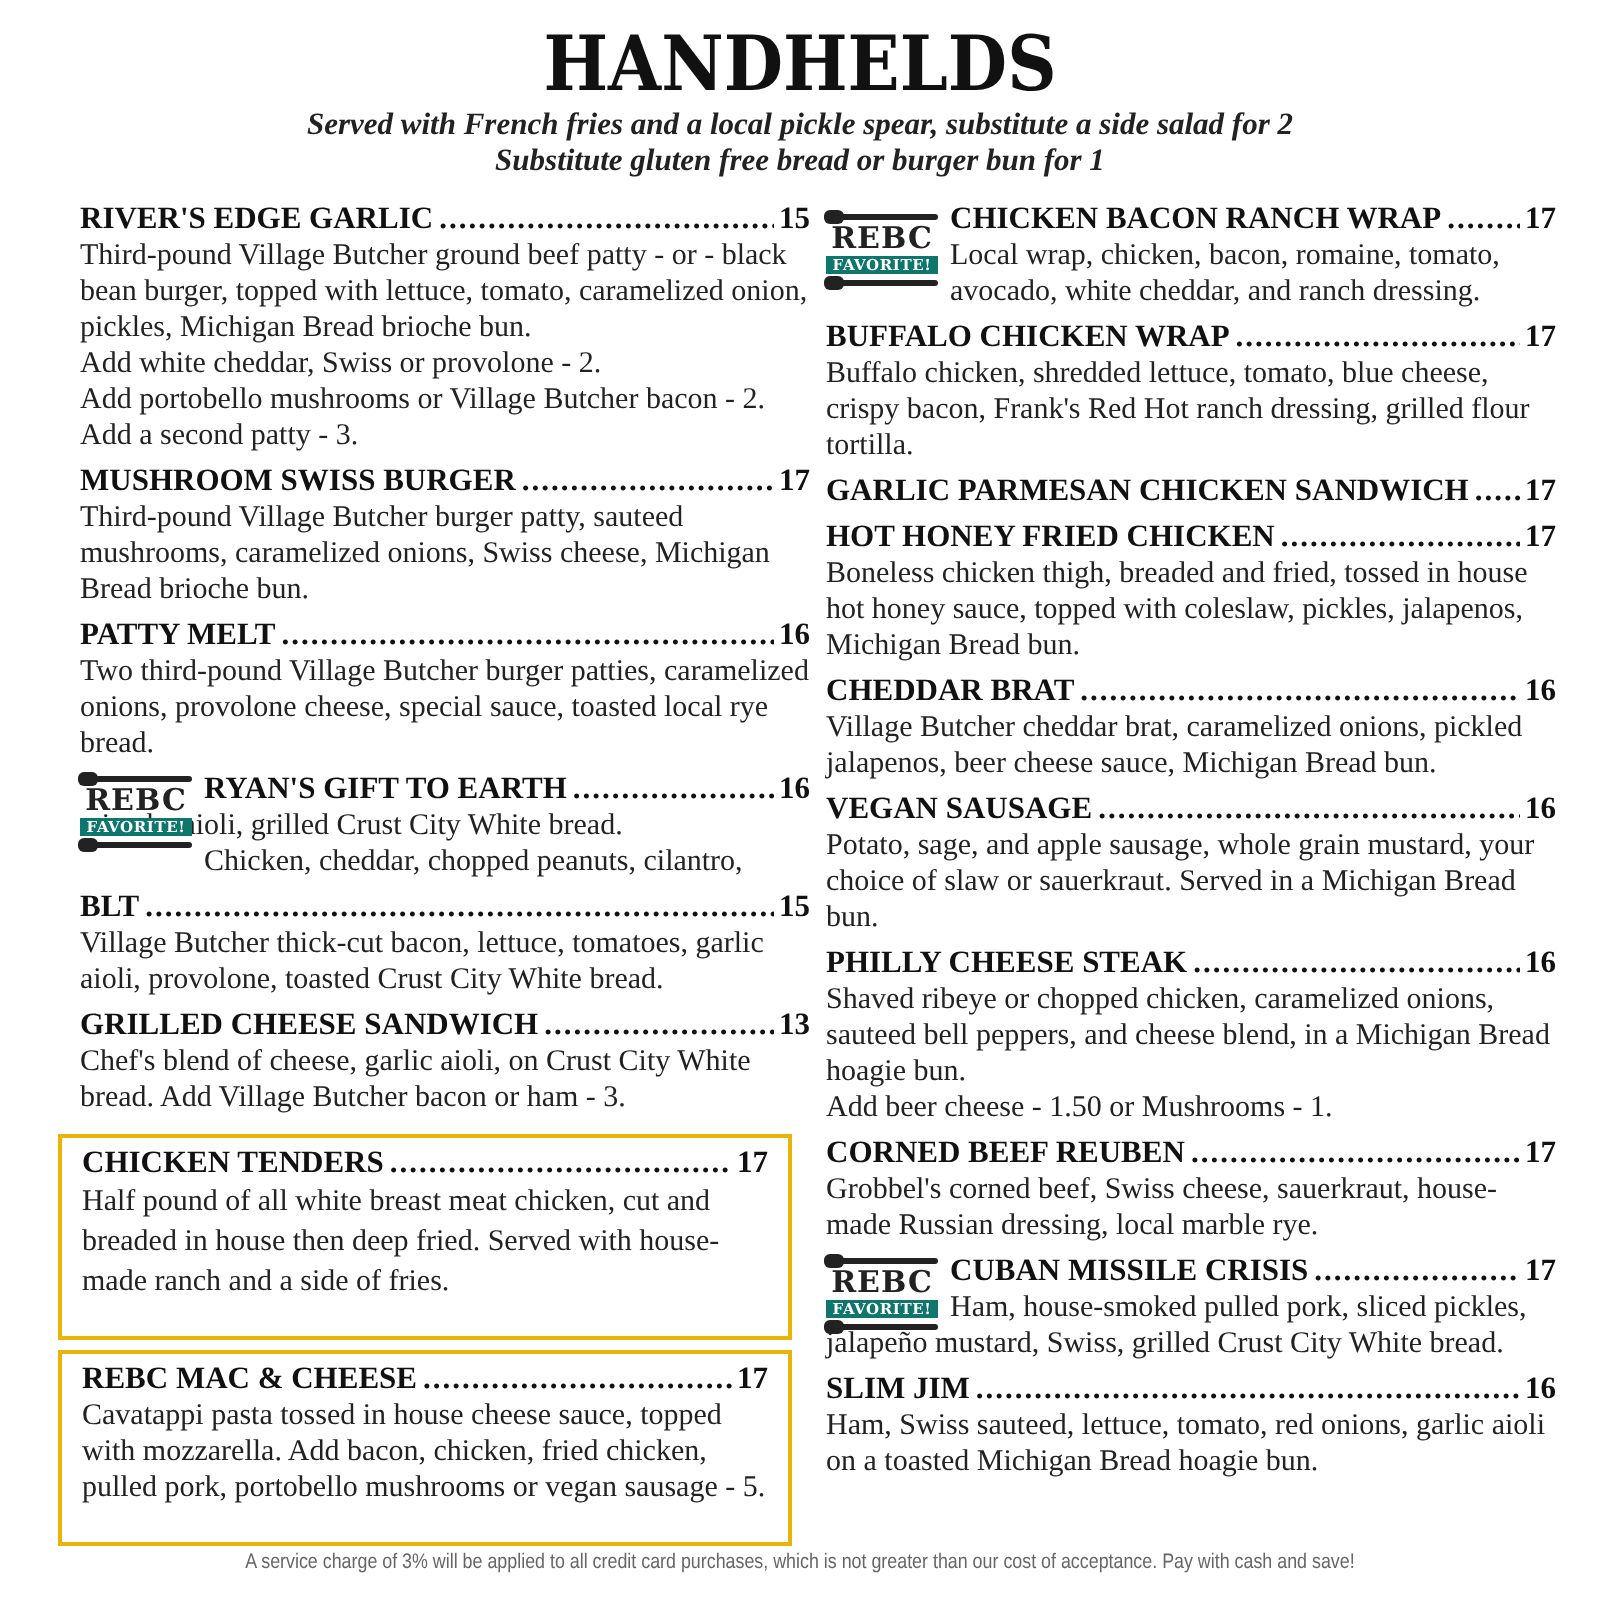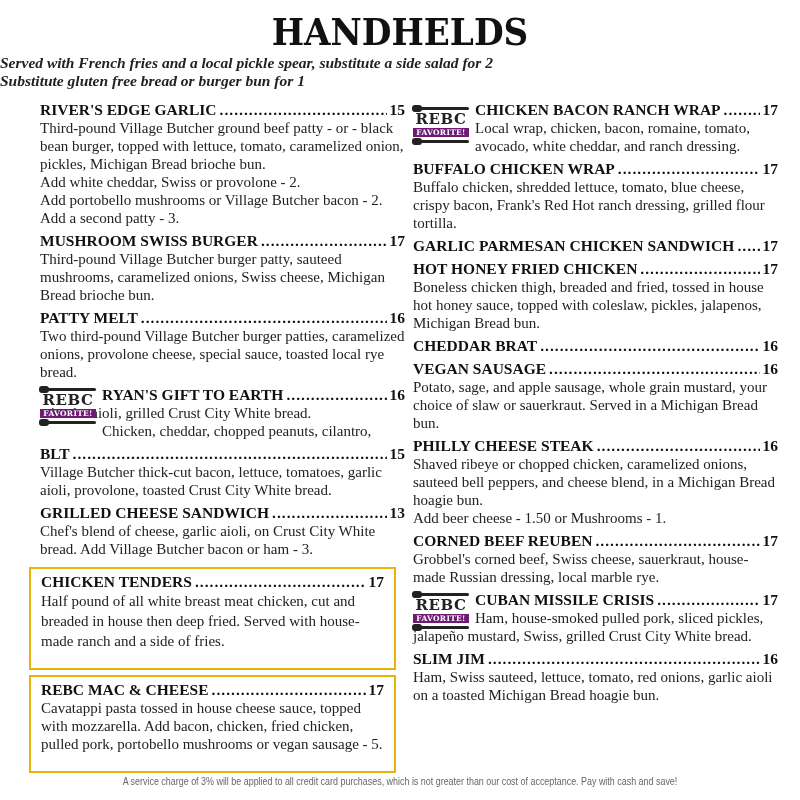--- a/index.html
+++ b/index.html
@@ -1,39 +1,39 @@
 <!DOCTYPE html>
 <html><head>
 <meta charset="utf-8">
 <style>
   html, body { margin:0; padding:0; background:#fff; }
   body { width:800px; height:800px; position:relative; overflow:hidden; color:#1a1a1a; font-family:"Liberation Serif","DejaVu Serif",serif; }
   .title { position:absolute; top:10px; left:0; width:800px; text-align:center; font-family:"DejaVu Serif",serif; font-weight:bold; font-size:38px; letter-spacing:0px; line-height:44px; color:#111; transform:scaleX(0.9); }
-  .sub { position:absolute; left:0; width:800px; font-style:italic; font-weight:bold; font-size:15.5px; line-height:18px; color:#222; }
+  .sub { position:absolute; left:0; width:800px; text-align:center; font-style:italic; font-weight:bold; font-size:15.5px; line-height:18px; color:#222; }
   .sub1 { top:54px; }
   .sub2 { top:72px; }
   .col { position:absolute; width:365px; }
   .col-left { left:40px; top:101px; }
   .col-right { left:413px; top:101px; }
   .item { margin-bottom:5px; position:relative; }
   .item-head { display:flex; align-items:baseline; font-weight:bold; font-size:15.5px; line-height:18px; color:#111; white-space:nowrap; }
   .item-name { flex:0 0 auto; }
   .dots { flex:1 1 auto; overflow:hidden; margin:0 3px; font-weight:bold; letter-spacing:1px; }
   .dots::after { content:"...................................................................................................................."; }
   .item-price { flex:0 0 auto; }
   .desc { font-size:15px; line-height:18px; color:#222; }
   .extra { font-size:15px; line-height:18px; color:#222; }
   .badge-item .item-head, .badge-item .desc-first { margin-left:62px; }
   .badge { position:absolute; left:0; top:2px; width:56px; height:36px; }
   .badge .paddle { position:absolute; left:0; width:56px; height:3px; background:#222; border-radius:2px; }
   .badge .paddle.top { top:0; }
   .badge .paddle.bottom { bottom:0; }
   .badge .paddle::before { content:""; position:absolute; left:-1px; top:-2px; width:10px; height:7px; background:#222; border-radius:3px; }
   .badge .rebc { position:absolute; top:5px; left:0; width:56px; text-align:center; font-family:"DejaVu Serif",serif; font-weight:bold; font-size:15px; line-height:15px; color:#222; letter-spacing:0.5px; }
-  .badge .fav { position:absolute; top:21px; left:0; width:56px; text-align:center; font-family:"DejaVu Serif",serif; font-weight:bold; font-size:7.5px; line-height:9px; color:#fff; background:#701a75; letter-spacing:0.3px; }
+  .badge .fav { position:absolute; top:21px; left:0; width:56px; text-align:center; font-family:"DejaVu Serif",serif; font-weight:bold; font-size:7.5px; line-height:9px; color:#fff; background:#0f766e; letter-spacing:0.3px; }
   .box { position:absolute; left:29px; width:343px; border:2px solid #eab308; padding:4px 10px 10px 10px; }
   .box1 { top:567px; height:85px; }
   .box2 { top:675px; height:80px; }
   .footer { position:absolute; top:775px; left:0; width:800px; text-align:center; font-family:"Liberation Sans",sans-serif; font-size:10.5px; color:#666; transform:scaleX(0.85); }
 </style>
 </head>
 <body>
 
 <div class="title">HANDHELDS</div>
 <div class="sub sub1">Served with French fries and a local pickle spear, substitute a side salad for 2</div>
@@ -166,20 +166,21 @@
       </div>
     <div class="desc">Boneless chicken thigh, breaded and fried, tossed in house hot honey sauce, topped with coleslaw, pickles, jalapenos, Michigan Bread bun.</div>
   </div>
 
   <div class="item">
     <div class="item-head">
         <span class="item-name">CHEDDAR BRAT</span>
         <span class="dots"></span>
         <span class="item-price">16</span>
       </div>
+    <div class="desc">Village Butcher cheddar brat, caramelized onions, pickled jalapenos, beer cheese sauce, Michigan Bread bun.</div>
   </div>
 
   <div class="item">
     <div class="item-head">
         <span class="item-name">VEGAN SAUSAGE</span>
         <span class="dots"></span>
         <span class="item-price">16</span>
       </div>
     <div class="desc">Potato, sage, and apple sausage, whole grain mustard, your choice of slaw or sauerkraut. Served in a Michigan Bread bun.</div>
   </div>

